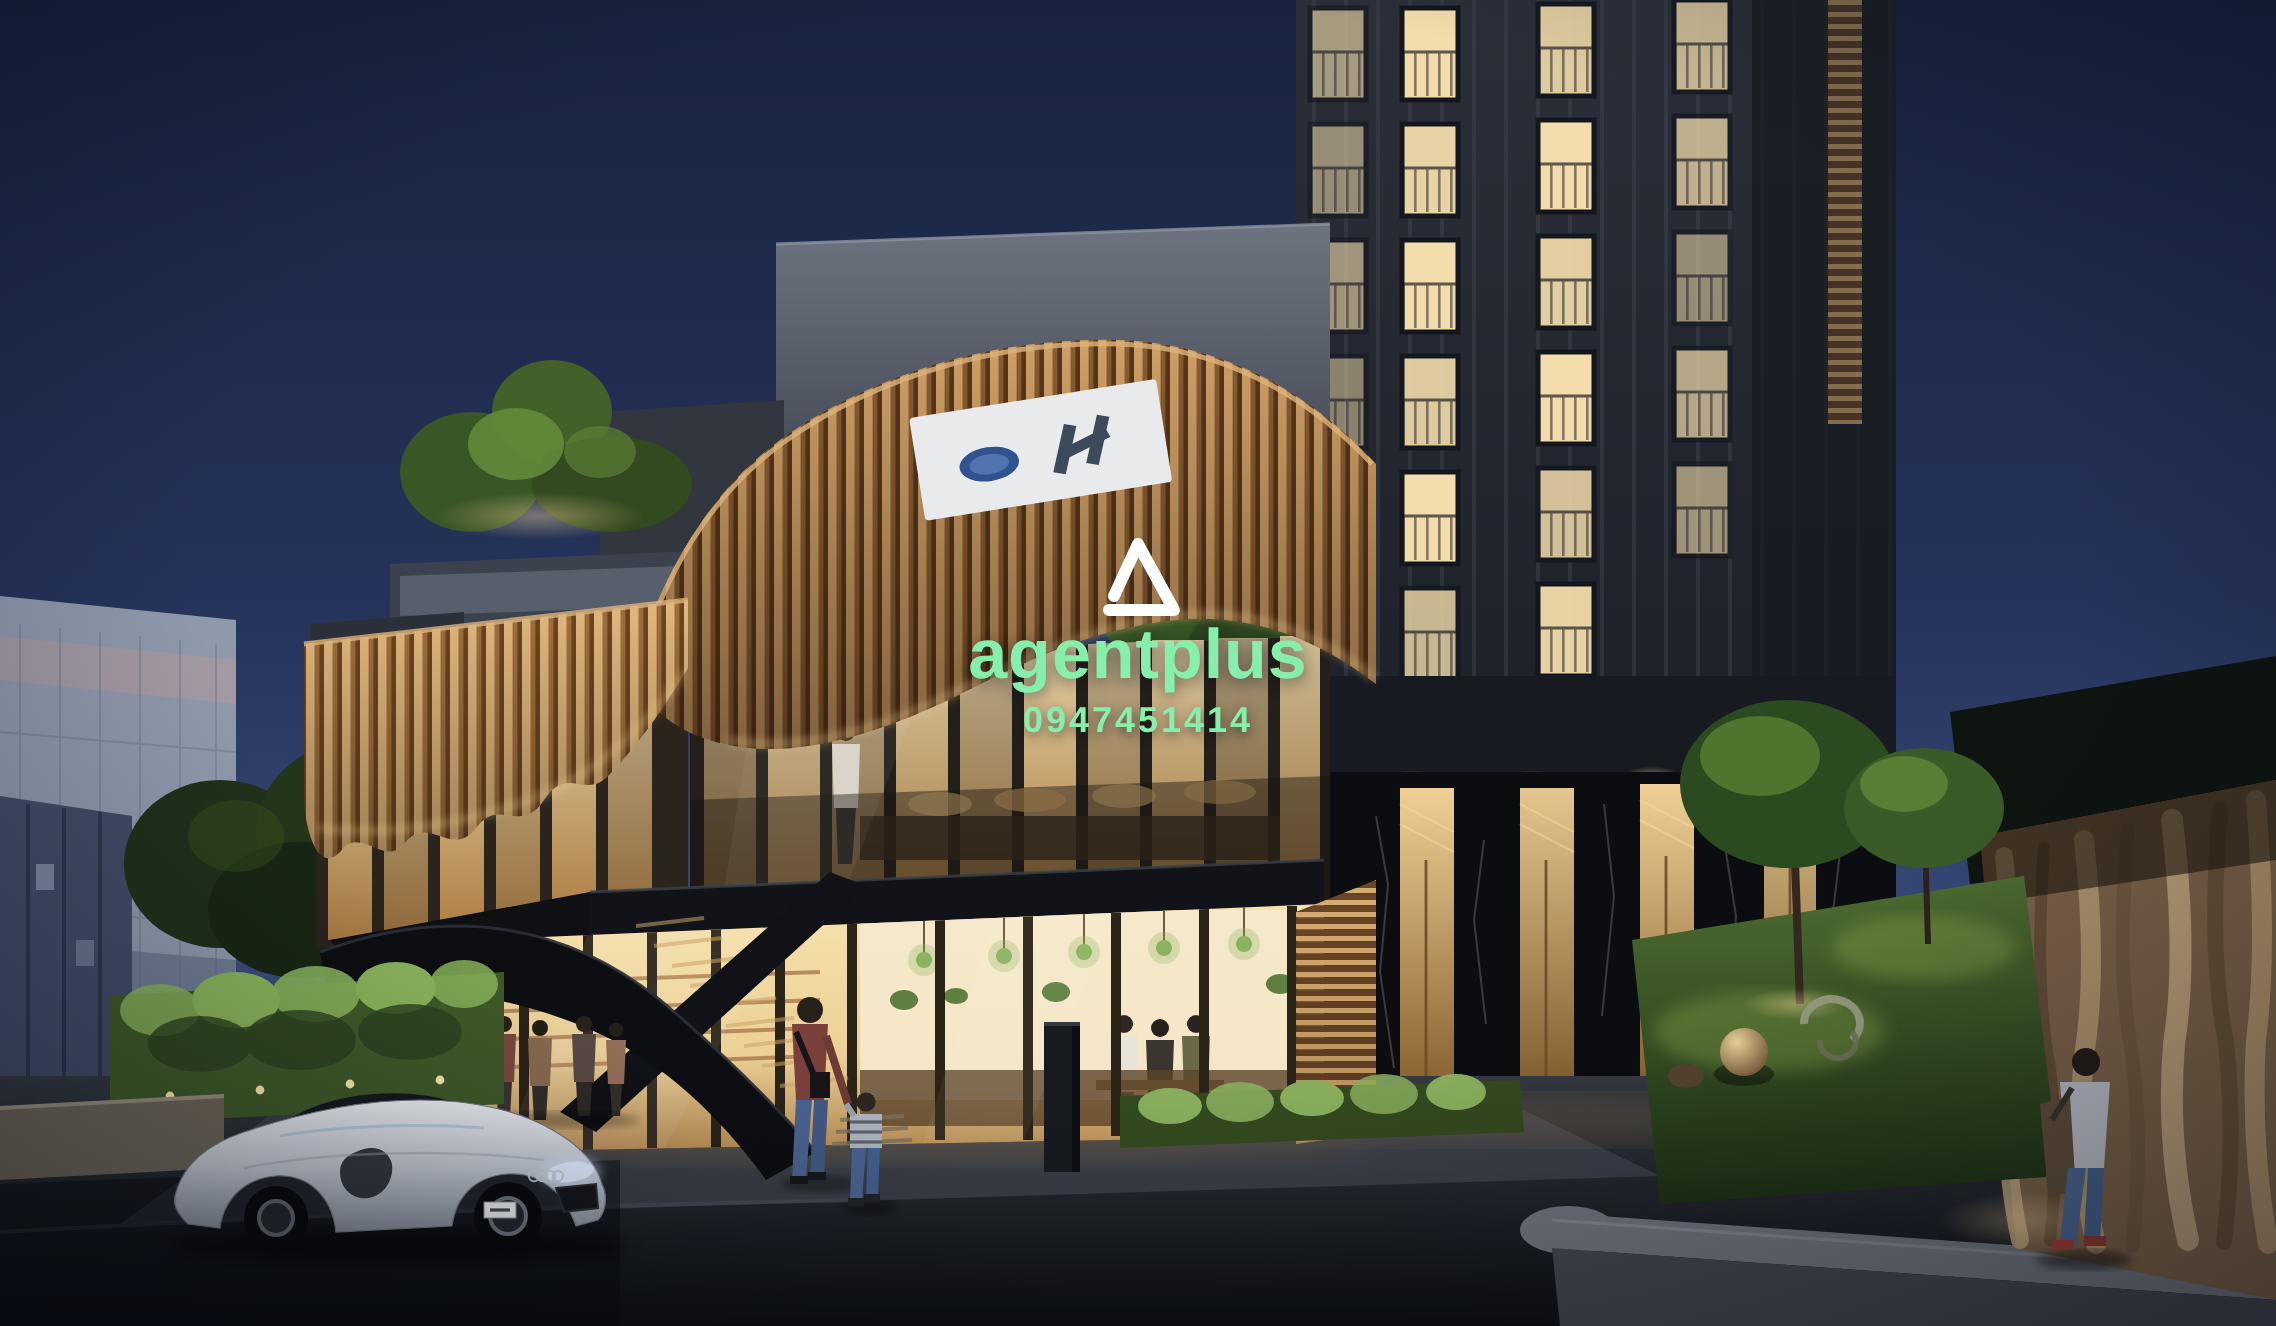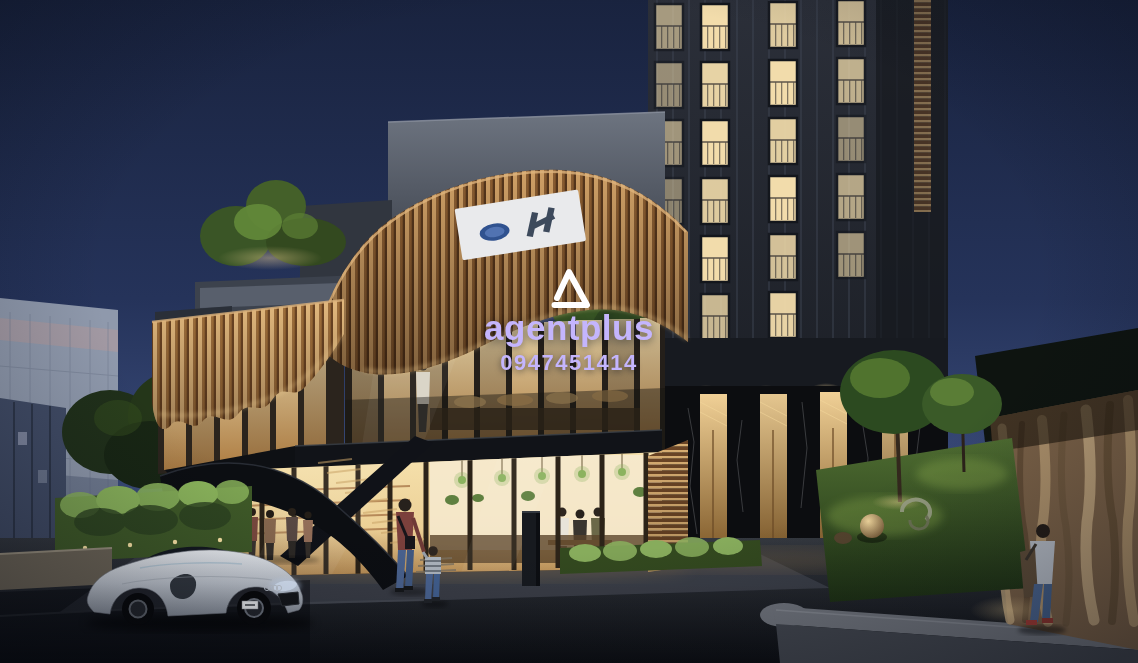--- a/index.html
+++ b/index.html
@@ -1,25 +1,25 @@
 <!DOCTYPE html>
 <html><head>
 <meta charset="utf-8">
 <title>agentplus</title>
 <style>
   html,body{margin:0;padding:0;background:#0b0e16;}
   #stage{position:relative;width:1138px;height:663px;overflow:hidden;
          font-family:"Liberation Sans",sans-serif;background:#1a2444;}
   #scene{position:absolute;left:0;top:0;}
   .watermark{position:absolute;left:449px;top:266px;width:240px;text-align:center;
-             color:#c4b5fd;pointer-events:none;}
+             color:#86efac;pointer-events:none;}
   .watermark .logo{display:block;margin:0 auto 2px auto;}
   .watermark .brand{font-size:35px;font-weight:600;letter-spacing:.5px;line-height:1.05;
                     text-shadow:0 2px 8px rgba(10,14,24,.55);}
-  .watermark .phone{font-size:22px;font-weight:700;letter-spacing:1.5px;margin-top:3px;
+  .watermark .phone{font-size:18px;font-weight:700;letter-spacing:1.5px;margin-top:3px;
                     text-shadow:0 2px 6px rgba(10,14,24,.55);}
 </style>
 </head>
 <body>
 
 <div id="stage">
 <svg id="scene" width="1138" height="663" viewBox="0 0 1138 663">
   <defs>
     <linearGradient id="gSky" x1="0" y1="0" x2="0" y2="1">
       <stop offset="0" stop-color="#19233f"></stop>

